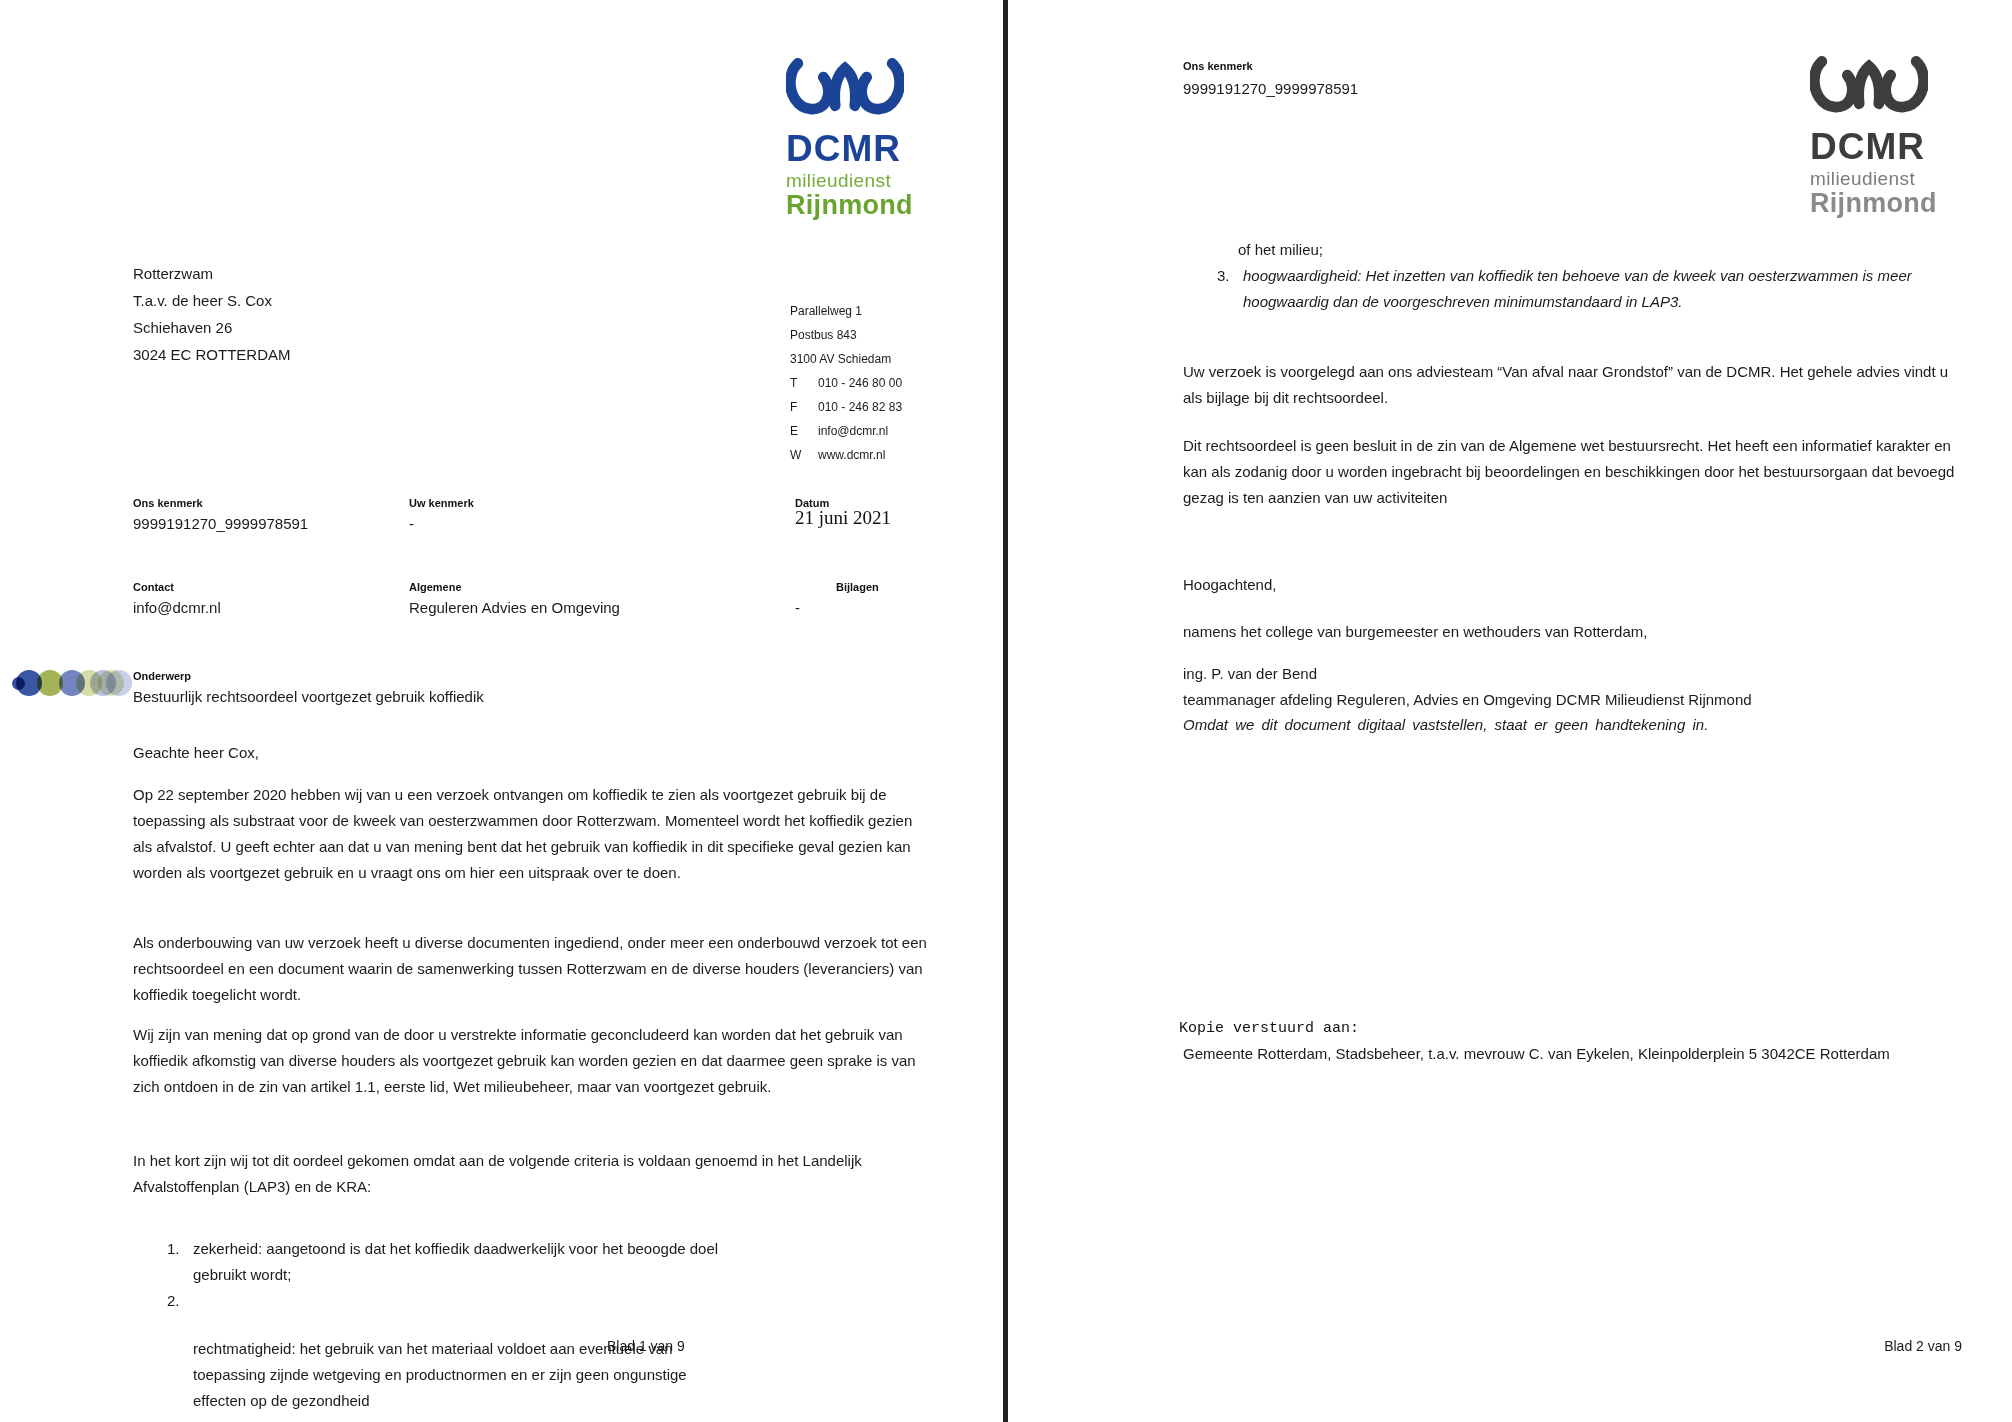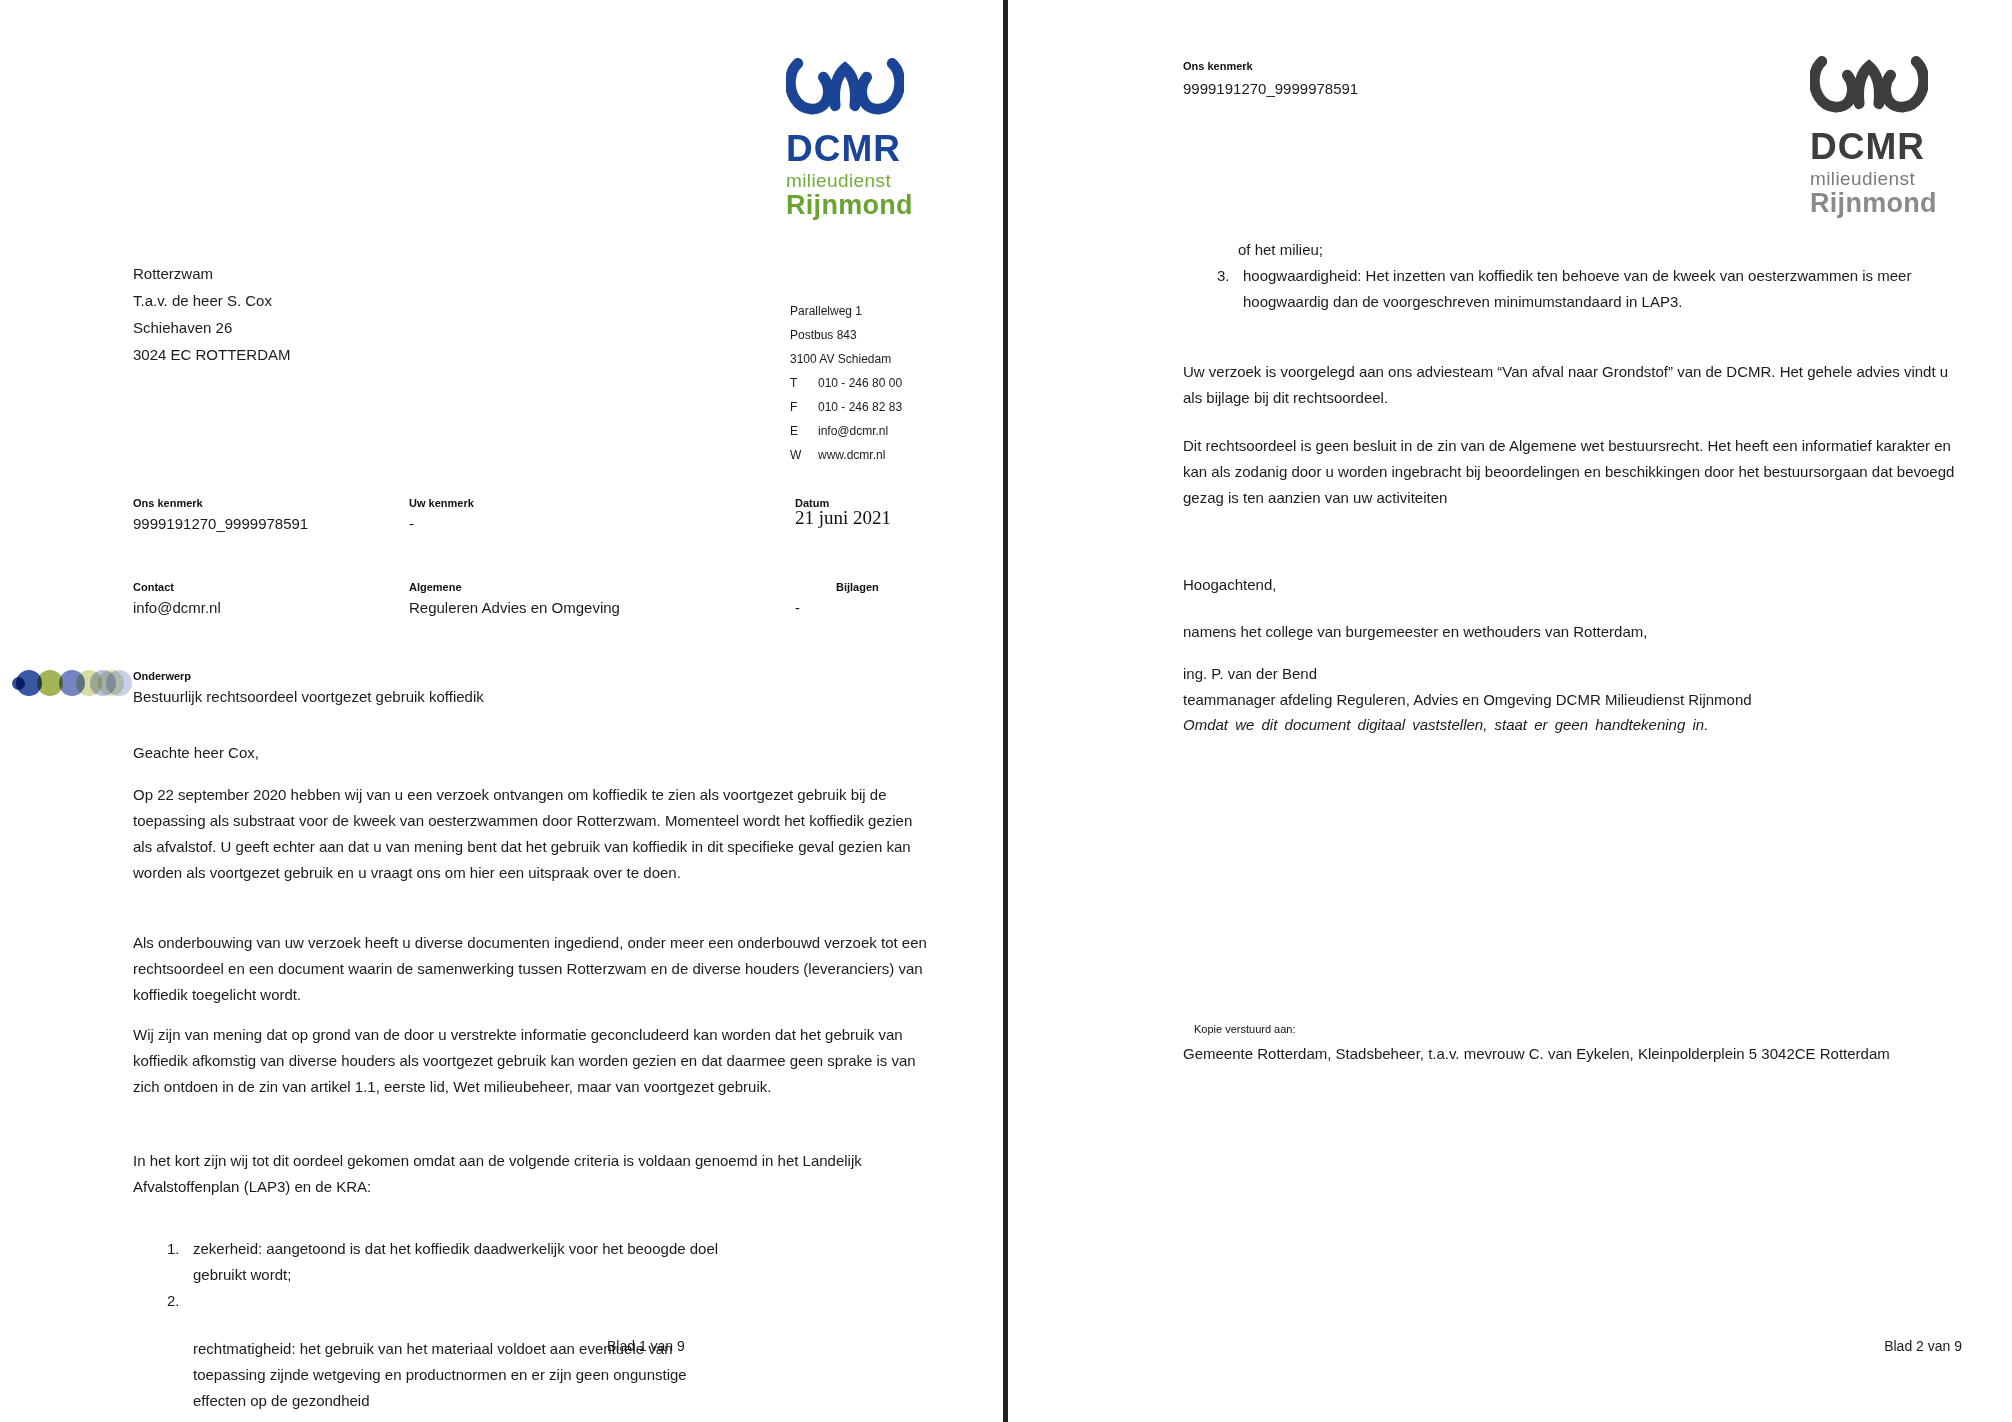--- a/index.html
+++ b/index.html
@@ -140,30 +140,30 @@
     </svg>
     <div class="brand">DCMR</div>
     <div class="sub1">milieudienst</div>
     <div class="sub2">Rijnmond</div>
   </div>
 
   <div class="abs body-text" style="left:230px;top:237px;">of het milieu;</div>
 
   <div class="abs num-item body-text" style="left:209px;top:263px;width:721px;">
     <span class="num">3.</span>
-    <span style="width:695px;">hoogwaardigheid: Het inzetten van koffiedik ten behoeve van de kweek van oesterzwammen is meer hoogwaardig dan de voorgeschreven minimumstandaard in LAP3.</span>
+    <span style="width:695px;font-style:italic;">hoogwaardigheid: Het inzetten van koffiedik ten behoeve van de kweek van oesterzwammen is meer hoogwaardig dan de voorgeschreven minimumstandaard in LAP3.</span>
   </div>
 
   <div class="abs body-text" style="left:175px;top:359px;width:772px;">Uw verzoek is voorgelegd aan ons adviesteam “Van afval naar Grondstof” van de DCMR. Het gehele advies vindt u als bijlage bij dit rechtsoordeel.</div>
   <div class="abs body-text" style="left:175px;top:433px;width:772px;">Dit rechtsoordeel is geen besluit in de zin van de Algemene wet bestuursrecht. Het heeft een informatief karakter en kan als zodanig door u worden ingebracht bij beoordelingen en beschikkingen door het bestuursorgaan dat bevoegd gezag is ten aanzien van uw activiteiten</div>
 
   <div class="abs body-text" style="left:175px;top:572px;">Hoogachtend,</div>
   <div class="abs body-text" style="left:175px;top:619px;width:772px;">namens het college van burgemeester en wethouders van Rotterdam,</div>
 
   <div class="abs body-text" style="left:175px;top:661px;">ing. P. van der Bend</div>
   <div class="abs body-text" style="left:175px;top:712px;width:772px;font-style:italic;word-spacing:3px;">Omdat we dit document digitaal vaststellen, staat er geen handtekening in.</div>
   <div class="abs body-text" style="left:175px;top:687px;width:772px;">teammanager afdeling Reguleren, Advies en Omgeving DCMR Milieudienst Rijnmond</div>
 
-  <div class="abs" style="left:186px;top:1022px;font-size:11px;line-height:14px;color:#111;">Kopie verstuurd aan:</div>
+  <div class="abs" style="left:171px;top:1022px;font-size:15px;line-height:14px;color:#111;font-family:Liberation Mono, monospace;">Kopie verstuurd aan:</div>
   <div class="abs body-text" style="left:175px;top:1041px;width:772px;">Gemeente Rotterdam, Stadsbeheer, t.a.v. mevrouw C. van Eykelen, Kleinpolderplein 5 3042CE Rotterdam</div>
 
   <div class="abs footer-text" style="right:50px;top:1338px;">Blad 2 van 9</div>
 </div>
 
 </body></html>

